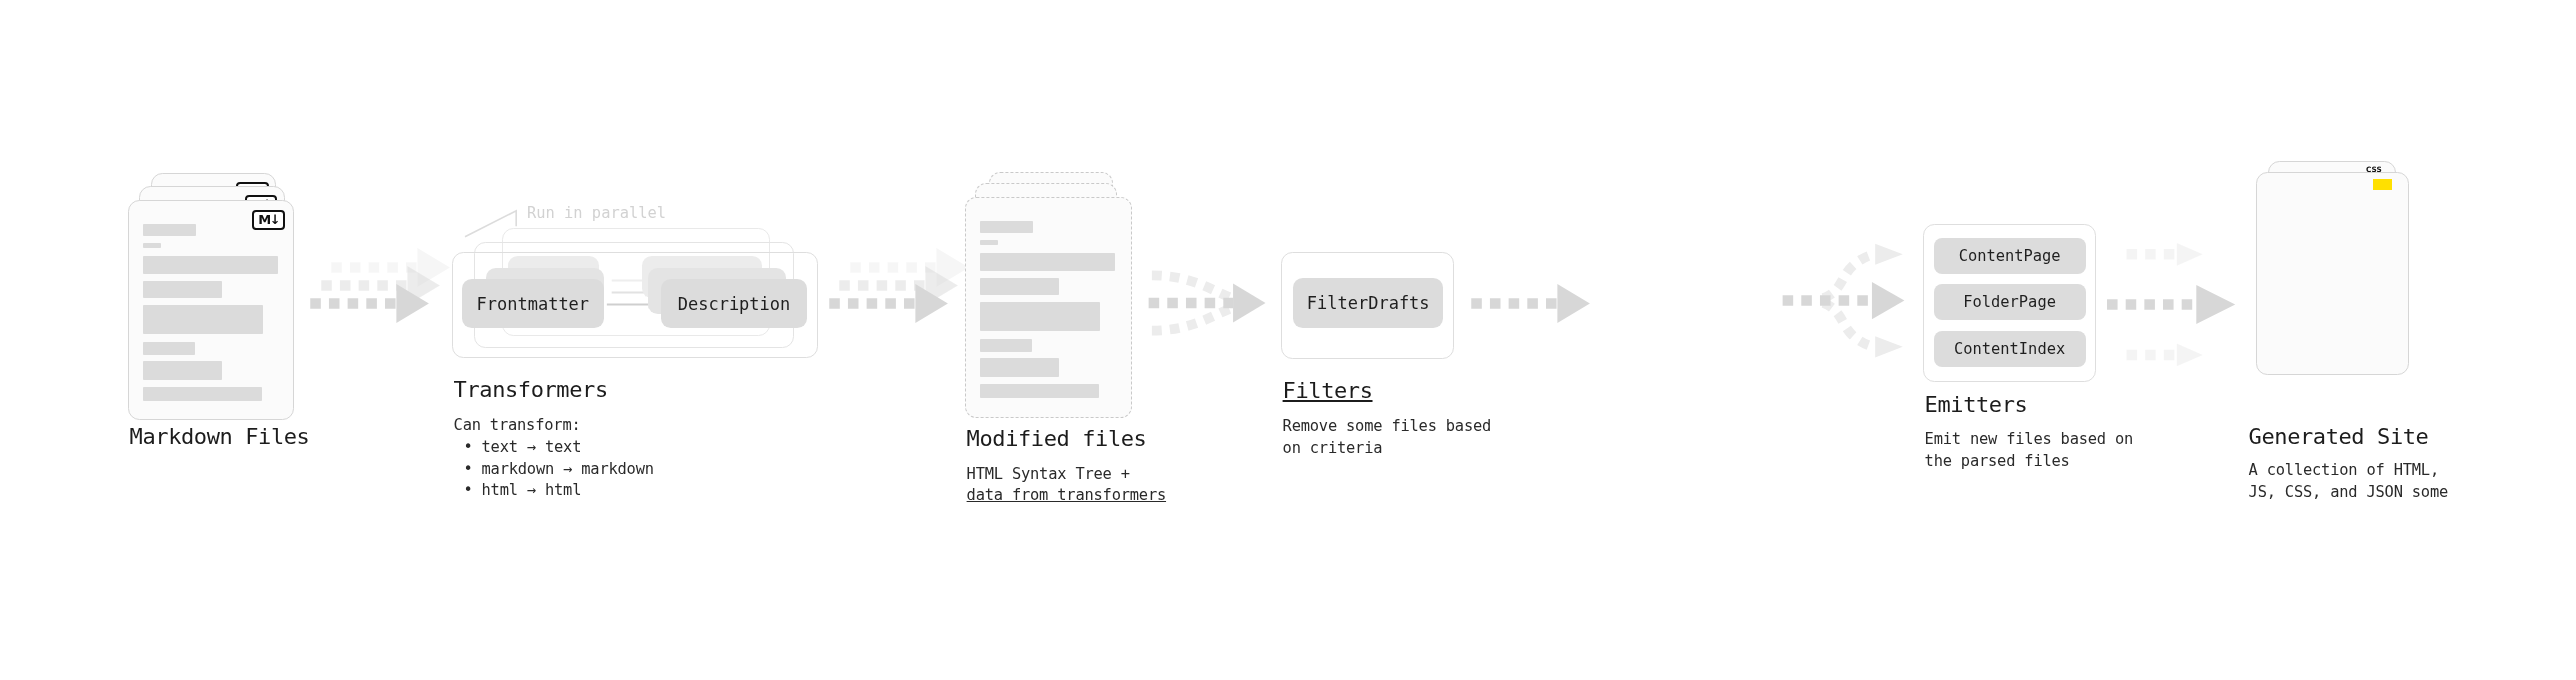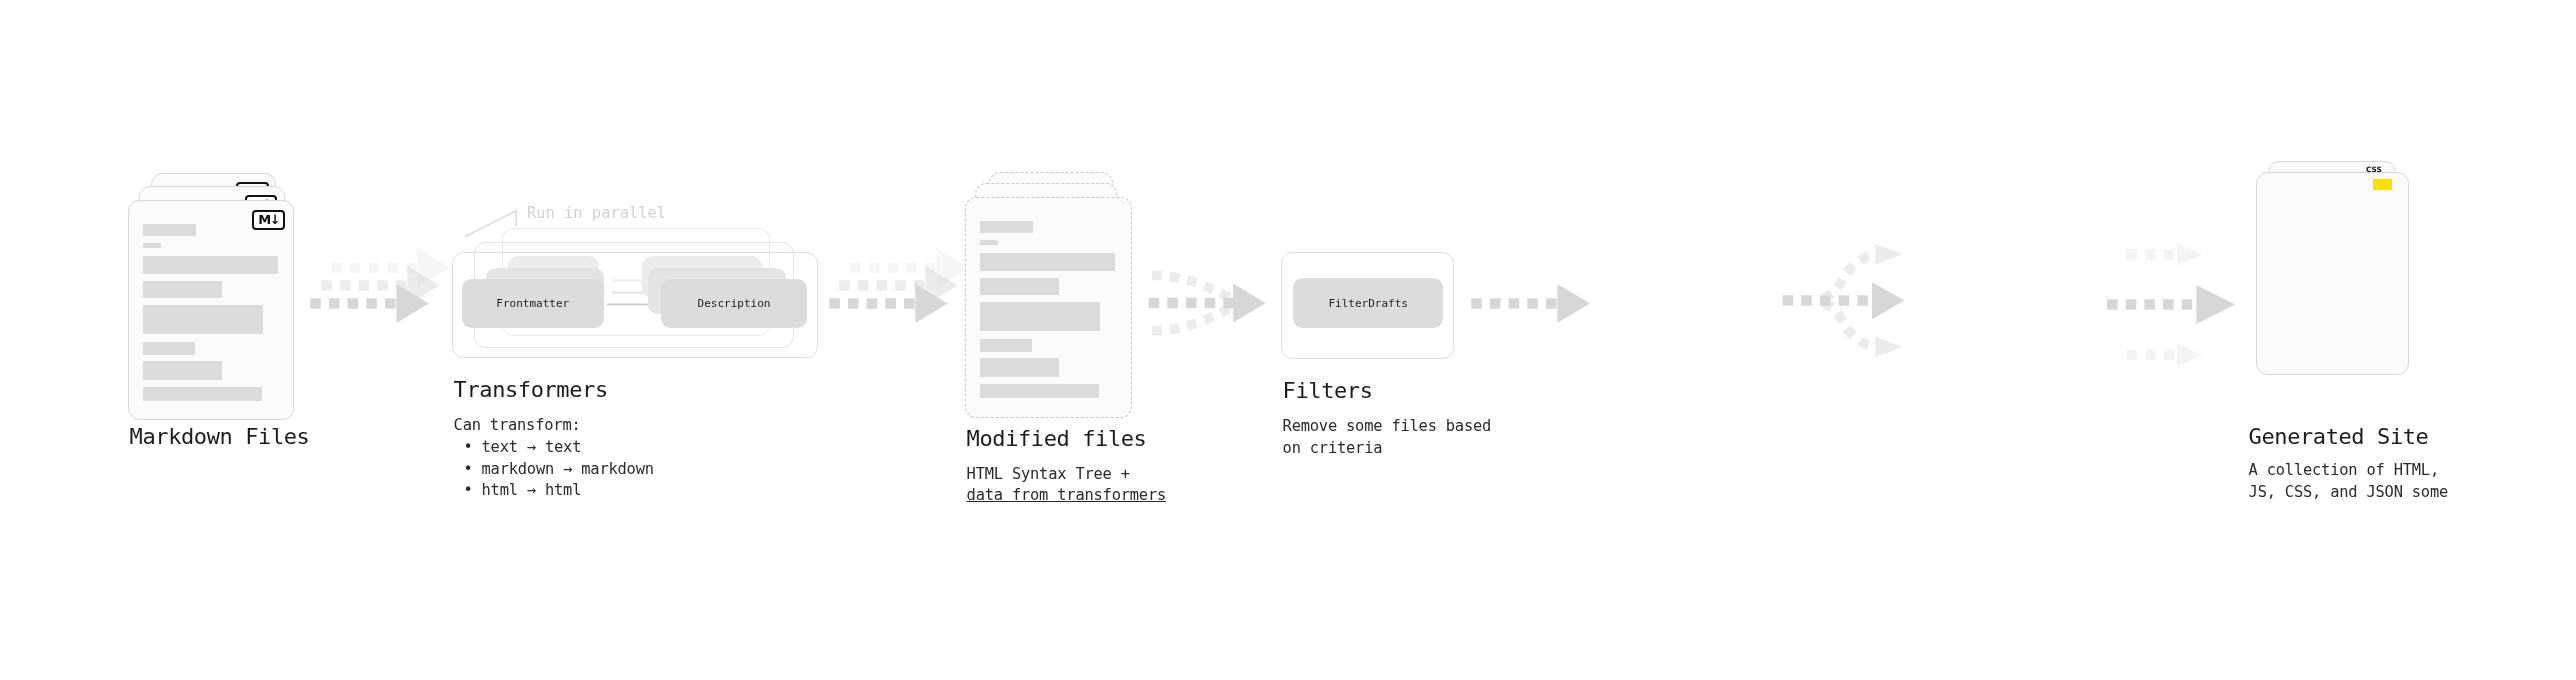--- a/index.html
+++ b/index.html
@@ -39,21 +39,21 @@
   .html5-shield span{color:#fff;font-size:13px;font-weight:bold;line-height:13px;}
 
   
   .title{position:absolute;font-size:22px;color:#1c1c1c;white-space:nowrap;letter-spacing:-0.4px;}
   .body-line{position:absolute;font-size:15.4px;color:#2a2a2a;white-space:nowrap;letter-spacing:-0.2px;}
   .annotation{position:absolute;font-size:15.4px;color:#d2d2d2;white-space:nowrap;}
 
   
   .container-box{position:absolute;border:1.6px solid #e0e0e0;border-radius:11.4px;box-sizing:border-box;background:transparent;}
   .diagram-btn{position:absolute;background:#dcdcdc;border-radius:9.8px;display:flex;align-items:center;
-    justify-content:center;font-size:11px;color:#1f1f1f;box-sizing:border-box;white-space:nowrap;}
+    justify-content:center;font-size:17px;color:#1f1f1f;box-sizing:border-box;white-space:nowrap;}
   .ghost1{background:#e4e4e4;}
   .ghost2{background:#ececec;}
   .emit-btn{border-radius:8.1px;font-size:15.4px;}
 
   
   svg.arr{position:absolute;overflow:visible;}
   .dash{stroke:#d7d7d7;stroke-width:13;stroke-dasharray:13 10;fill:none;}
   .head{fill:#d7d7d7;}
   .dashL{stroke:#ececec;stroke-width:12;stroke-dasharray:12 10;fill:none;}
   .headL{fill:#ececec;}
@@ -180,40 +180,49 @@
   <svg class="arr" style="left:1147px;top:246px;" width="138" height="114" viewBox="0 0 170 140">
     <path class="dashL" d="M6,36 C52,36 76,52 102,63"></path>
     <path class="dashL" d="M6,104 C52,104 76,88 102,77"></path>
     <line class="dash" x1="2" y1="70" x2="106" y2="70"></line>
     <polygon class="head" points="106,46 146,70 106,94"></polygon>
   </svg>
 
   <div class="stage" style="left:1281px;top:252px;width:203px;height:211px;">
     <div class="container-box" style="left:0;top:0;width:173px;height:107px;border-color:#dedede;"></div>
     <div class="diagram-btn" style="left:12.2px;top:26px;width:150px;height:50px;">FilterDrafts</div>
-    <div class="title" style="left:1.6px;top:126px;">Filters</div>
+    <div class="title" style="left:1.6px;top:126px;text-decoration:underline;">Filters</div>
     <div class="body-line" style="left:1.6px;top:165px;">Remove some files based</div>
     <div class="body-line" style="left:1.6px;top:187px;">on criteria</div>
   </div>
 
   <svg class="arr" style="left:1468px;top:279px;" width="130" height="49" viewBox="0 0 160 60">
       <line class="dash" x1="4" y1="30" x2="110" y2="30"></line>
       <polygon class="head" points="110,6 150,30 110,54"></polygon>
     </svg>
 
 
   <svg class="arr" style="left:1781px;top:238px;" width="138" height="130" viewBox="0 0 170 160">
     <path class="dashL" d="M52,74 C76,66 74,44 92,31 C100,25 108,21 116,20"></path>
     <polygon class="headL" points="116,7 150,20 116,33"></polygon>
     <path class="dashL" d="M52,80 C76,88 74,110 92,123 C100,129 108,133 116,134"></path>
     <polygon class="headL" points="116,121 150,134 116,147"></polygon>
     <line class="dash" x1="2" y1="77" x2="112" y2="77"></line>
     <polygon class="head" points="112,54 152,77 112,100"></polygon>
   </svg>
 
+  <div class="stage" style="left:1923px;top:224px;width:211px;height:260px;">
+    <div class="container-box" style="left:0;top:0;width:173px;height:158px;border-color:#dedede;"></div>
+    <div class="diagram-btn emit-btn" style="left:10.6px;top:14px;width:152px;height:36px;">ContentPage</div>
+    <div class="diagram-btn emit-btn" style="left:10.6px;top:60px;width:152px;height:36px;">FolderPage</div>
+    <div class="diagram-btn emit-btn" style="left:10.6px;top:107px;width:152px;height:36px;">ContentIndex</div>
+    <div class="title" style="left:1.6px;top:168px;">Emitters</div>
+    <div class="body-line" style="left:1.6px;top:206px;">Emit new files based on</div>
+    <div class="body-line" style="left:1.6px;top:228px;">the parsed files</div>
+  </div>
 
   <svg class="arr" style="left:2107px;top:234px;" width="138" height="142" viewBox="0 0 170 175">
     <g opacity="0.25">
         <line class="dash" x1="24" y1="25" x2="86" y2="25" stroke-width="11"></line>
         <polygon class="head" points="86,11 118,25 86,39"></polygon>
       </g>
     <g>
         <line class="dash" x1="0" y1="87" x2="110" y2="87"></line>
         <polygon class="head" points="110,63 158,87 110,111"></polygon>
       </g>

